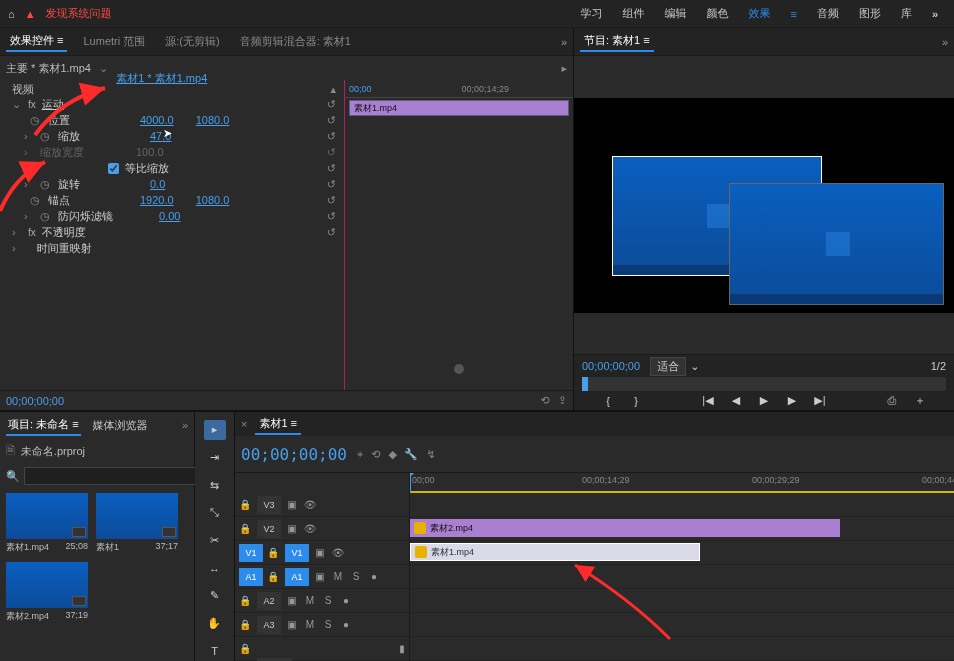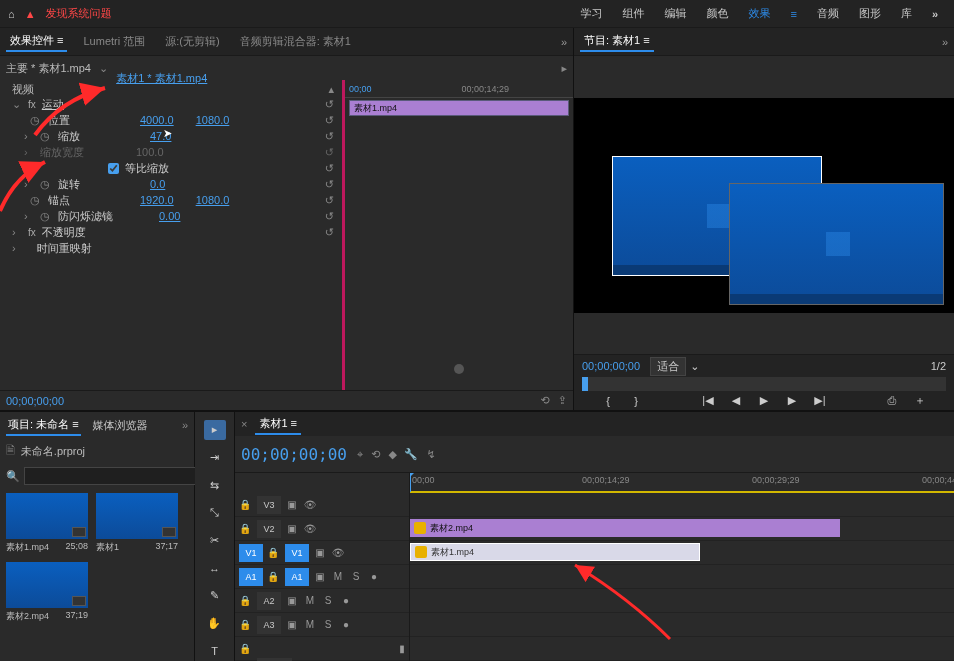--- a/index.html
+++ b/index.html
@@ -22,21 +22,21 @@
   .panel-tabs .hamb { margin-left: auto; color: #999; }
   .panel-tabs .ext { color: #888; }
   
   .ec-body { flex: 1; display: flex; flex-direction: column; background: #2a2a2a; position: relative; }
   .ec-head { height: 24px; display: flex; align-items: center; padding: 0 6px; gap: 8px; background: #2a2a2a; }
   .ec-head .src { color: #bbb; }
   .ec-head .chev { color: #888; }
   .ec-head .seq { color: #479fee; text-decoration: underline; margin-top: 20px; }
   .ec-head .play { margin-left: auto; color: #888; }
   .ec-split { flex: 1; display: flex; }
-  .ec-props { width: 345px; border-right: 3px solid #be185d; }
+  .ec-props { width: 345px; border-right: 1px solid #be185d; }
   .ec-row { height: 16px; display: flex; align-items: center; padding-left: 12px; gap: 6px; }
   .ec-row.header { color: #bbb; padding-top: 2px; }
   .ec-row .tw { color: #888; width: 10px; }
   .ec-row .fx { color: #aaa; font-size: 10px; }
   .ec-row .name { color: #ccc; }
   .ec-row .name.link { text-decoration: underline; }
   .ec-row .val { color: #479fee; text-decoration: underline; cursor: text; }
   .ec-row .reset { margin-left: auto; margin-right: 8px; color: #888; }
   .ec-row .stopwatch { color: #888; width: 12px; }
   .ec-row .dim { color: #666; }

